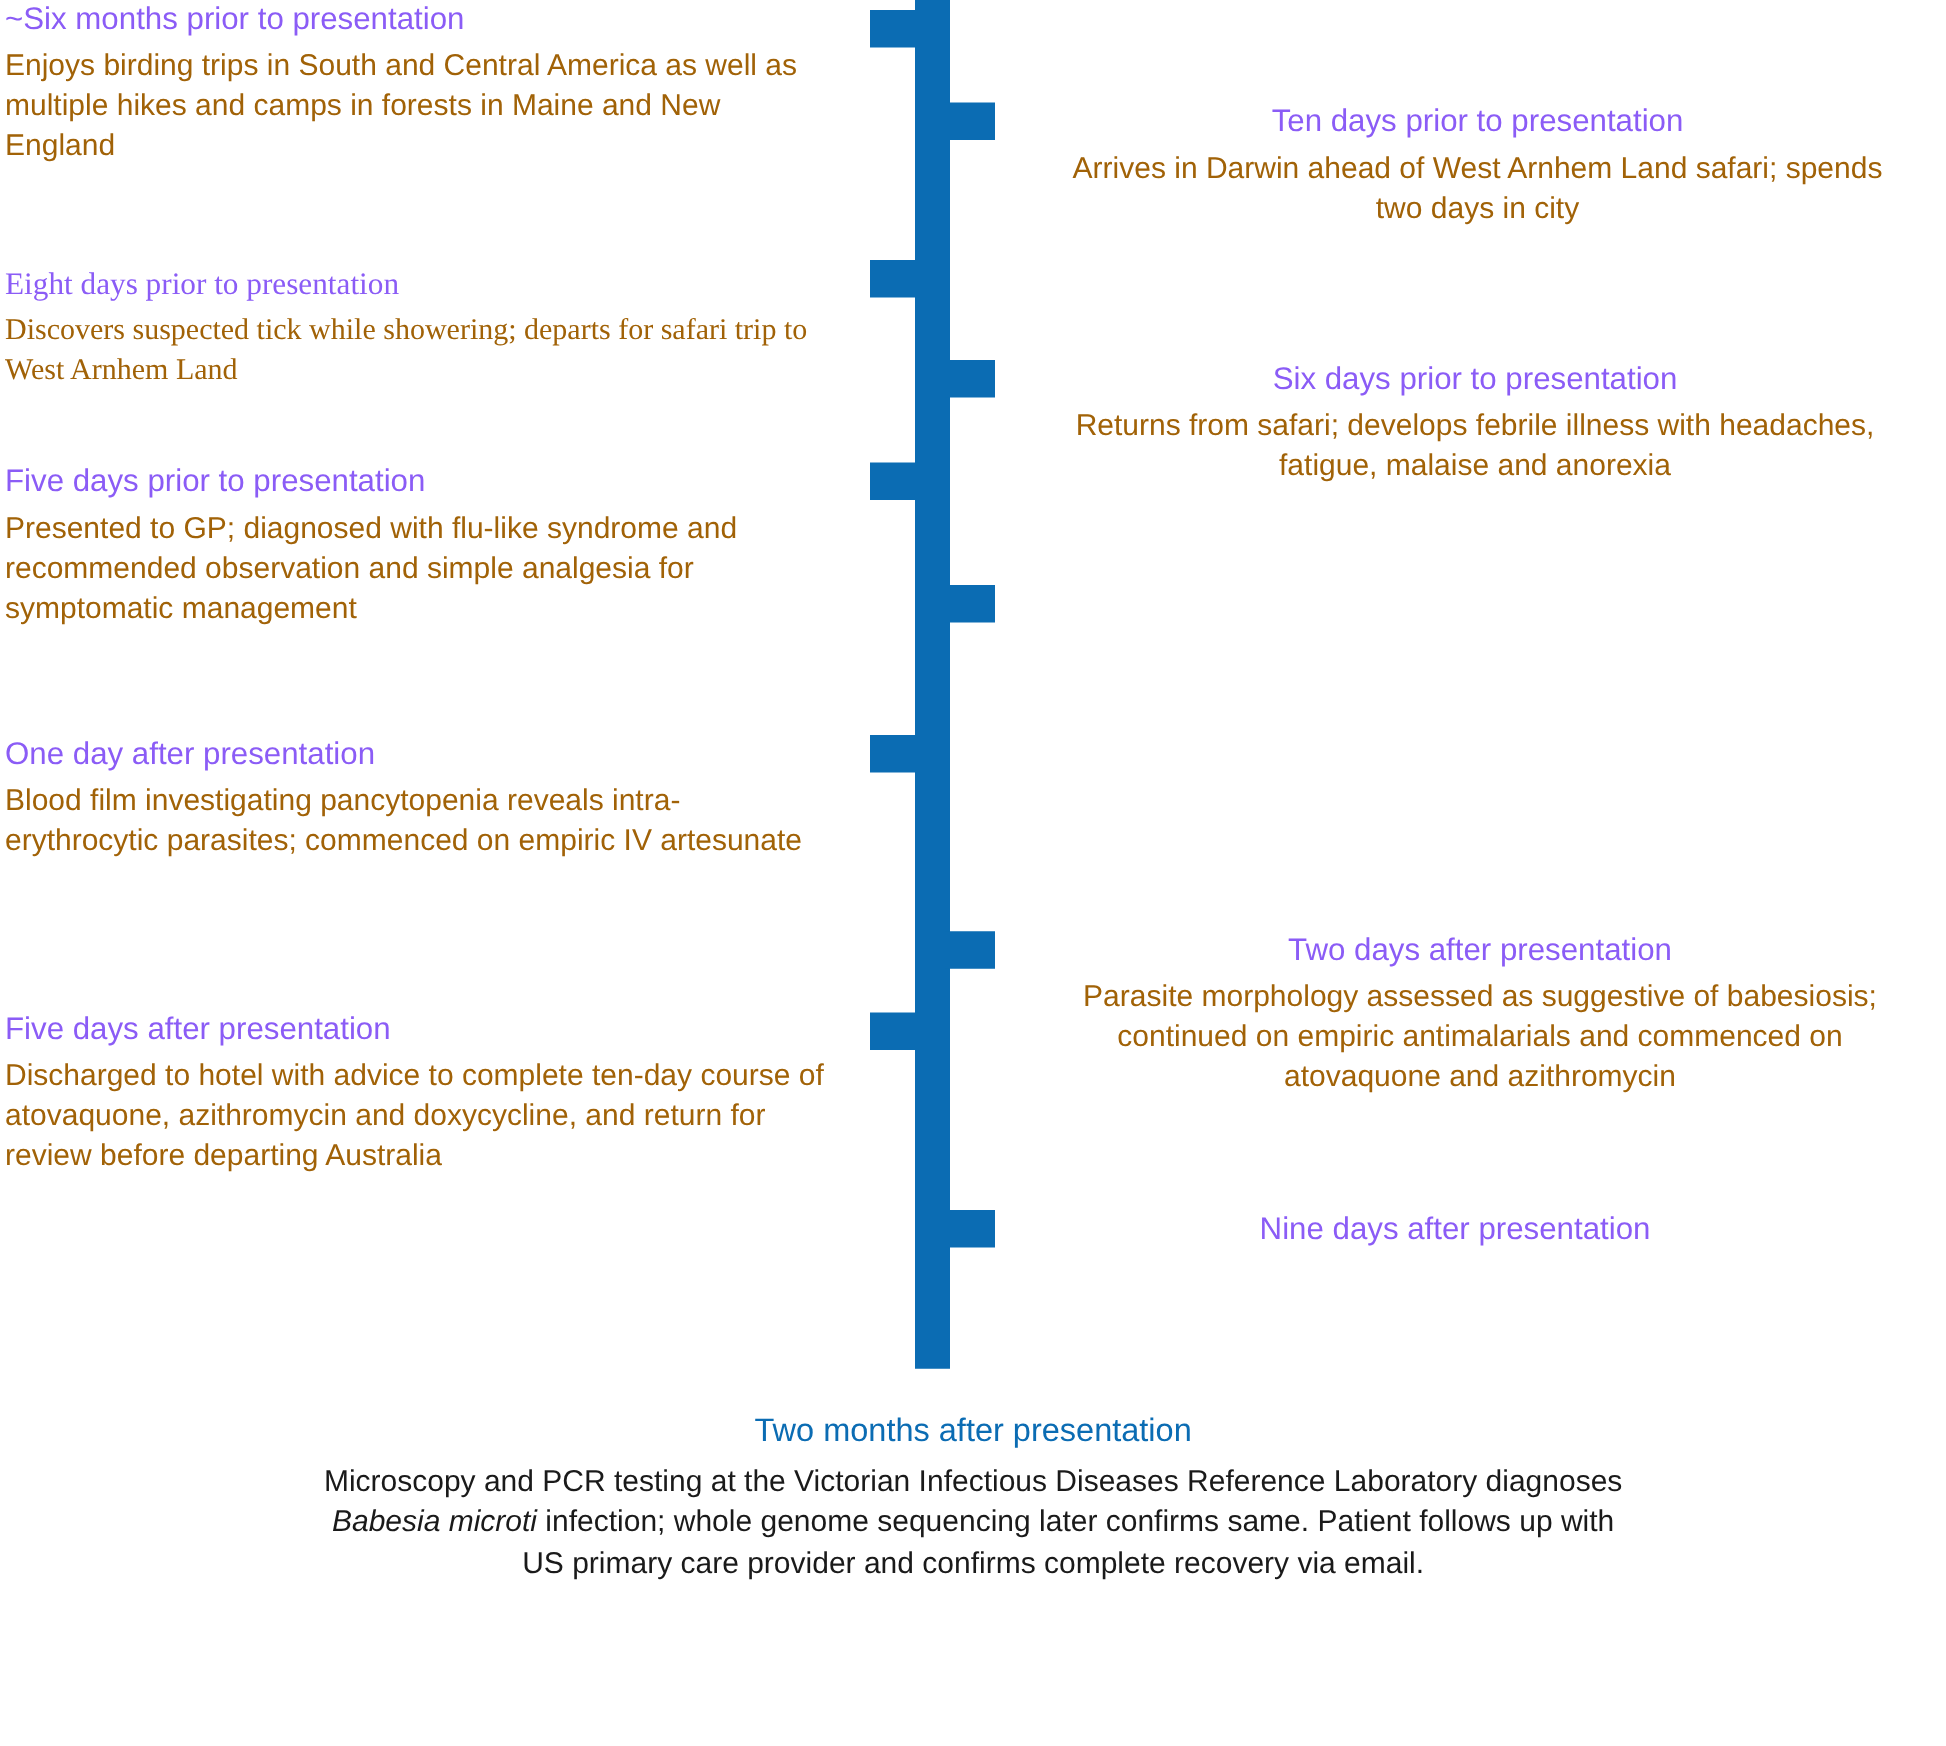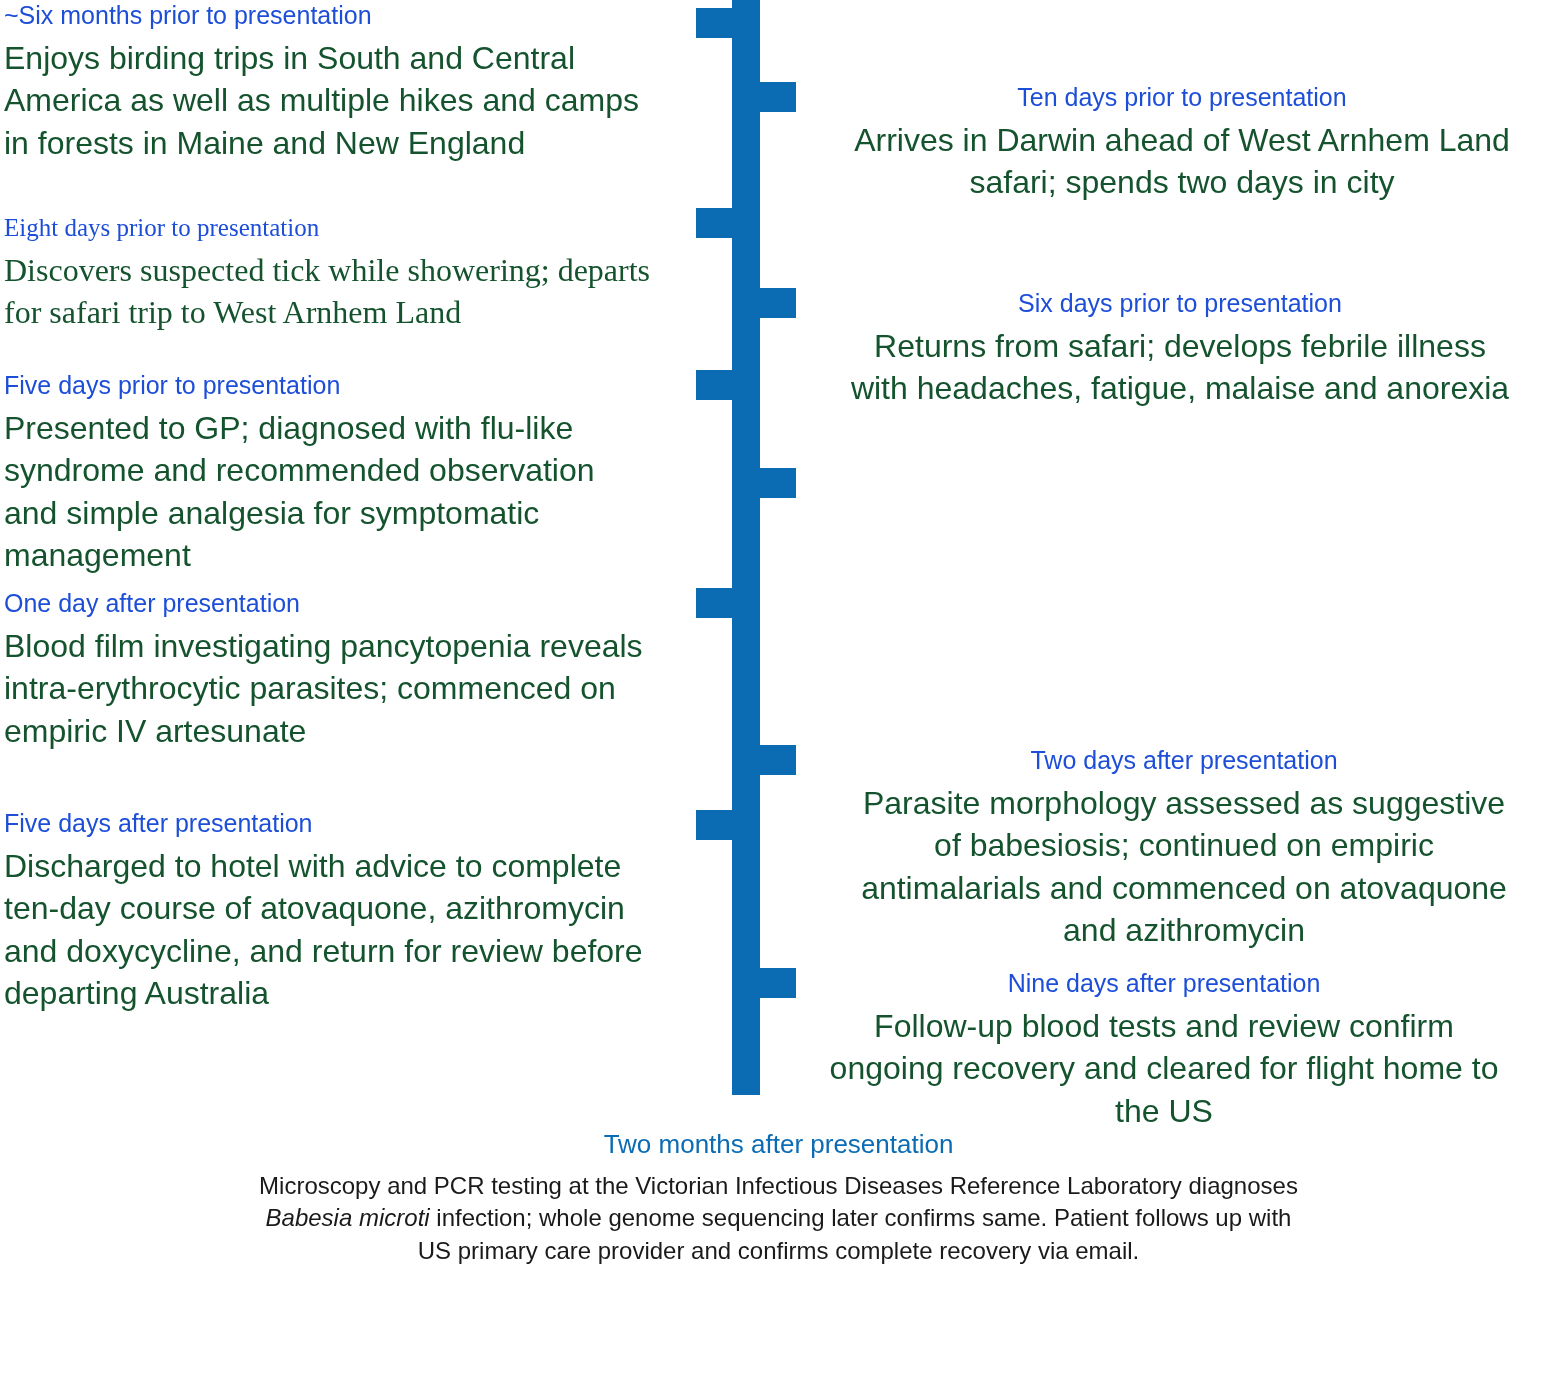--- a/index.html
+++ b/index.html
@@ -44,29 +44,29 @@
     width: 40px;
   }
   .entry {
     position: absolute;
     text-align: center;
   }
   .entry.left {
     text-align: left;
   }
   .entry-title {
-    color: #1d4ed8;
+    color: #8b5cf6;
     font-size: 25px;
     line-height: 1.25;
     margin: 0 0 6px 0;
     font-weight: normal;
   }
   .entry-body {
-    color: #14532d;
-    font-size: 32px;
+    color: #a16207;
+    font-size: 24px;
     line-height: 1.32;
     margin: 0;
   }
   .footer {
     position: absolute;
     left: 0;
     top: 1128px;
     width: 1557px;
     text-align: center;
   }
@@ -143,21 +143,20 @@
   </div>
 
 
   <div class="entry right" style="left: 846px; top: 745px; width: 676px;">
     <div class="entry-title">Two days after presentation</div>
     <div class="entry-body">Parasite morphology assessed as suggestive of babesiosis; continued on empiric antimalarials and commenced on atovaquone and azithromycin</div>
   </div>
 
   <div class="entry right" style="left: 828px; top: 968px; width: 672px;">
     <div class="entry-title">Nine days after presentation</div>
-    <div class="entry-body">Follow-up blood tests and review confirm ongoing recovery and cleared for flight home to the US</div>
   </div>
 
 </div>
 
 <div class="footer">
   <div class="footer-title">Two months after presentation</div>
   <div class="footer-body"><span>Microscopy and PCR testing at the Victorian Infectious Diseases Reference Laboratory diagnoses </span><span class="it">Babesia microti</span><span> infection; whole genome sequencing later confirms same. Patient follows up with US primary care provider and confirms complete recovery via email.</span></div>
 </div>
 
 </body></html>

